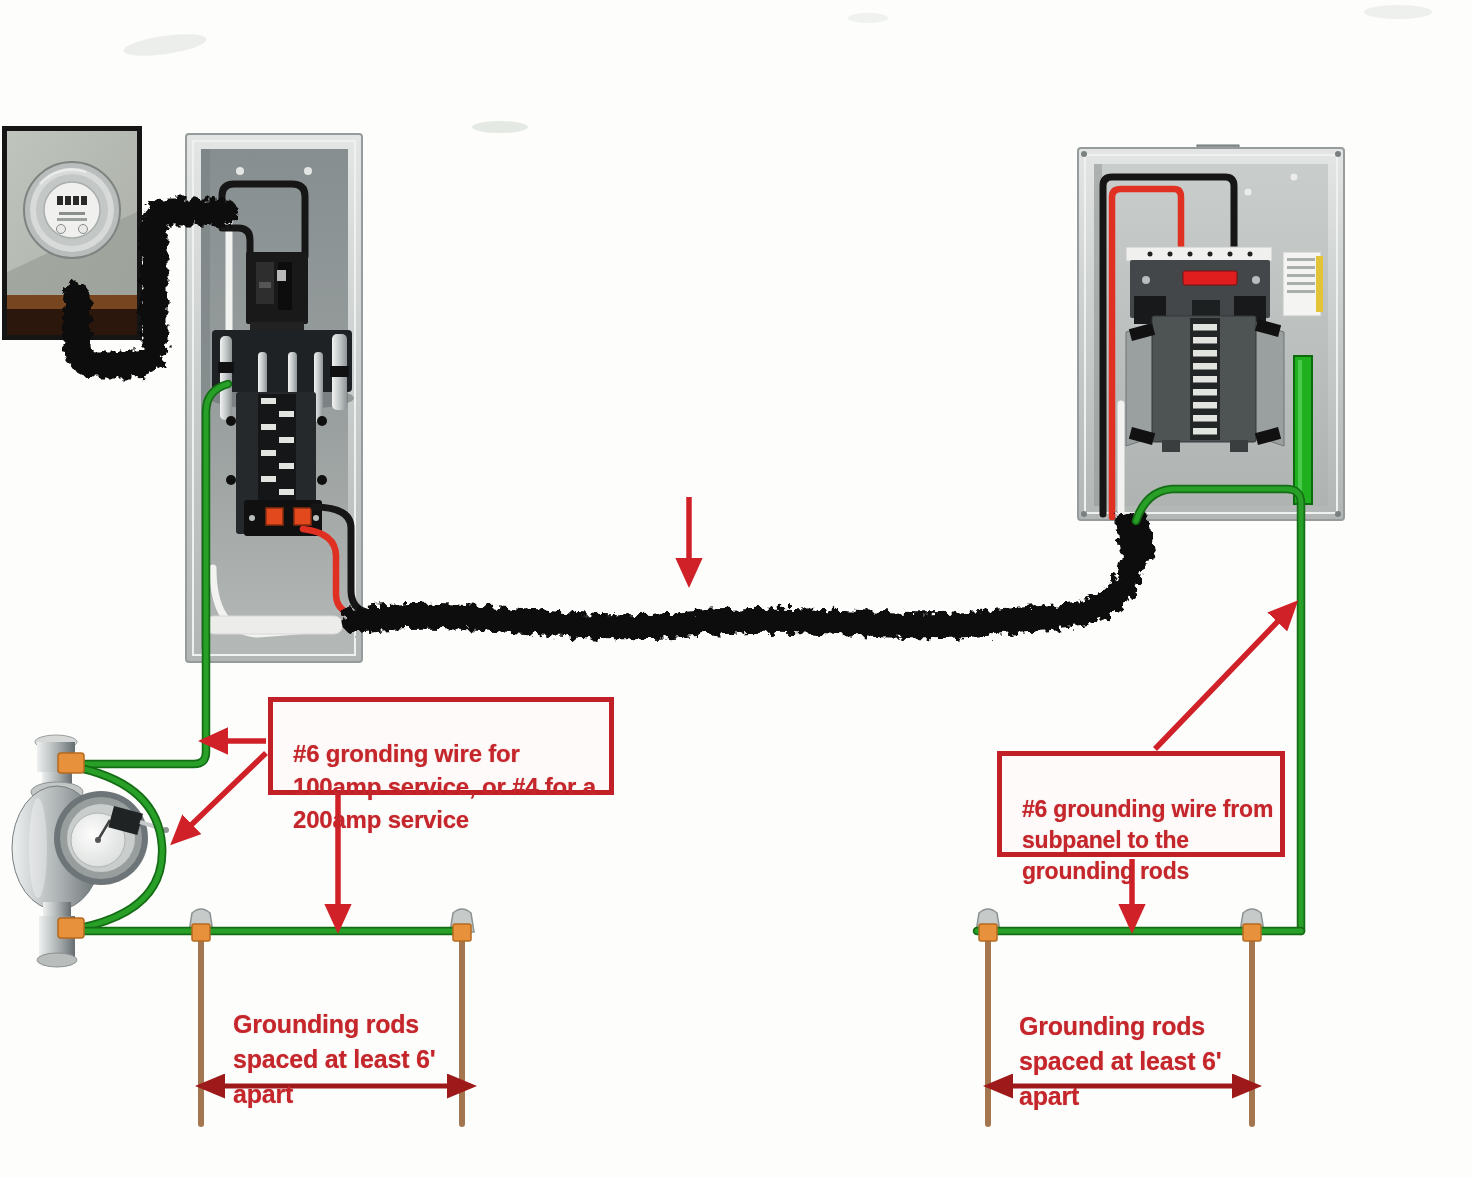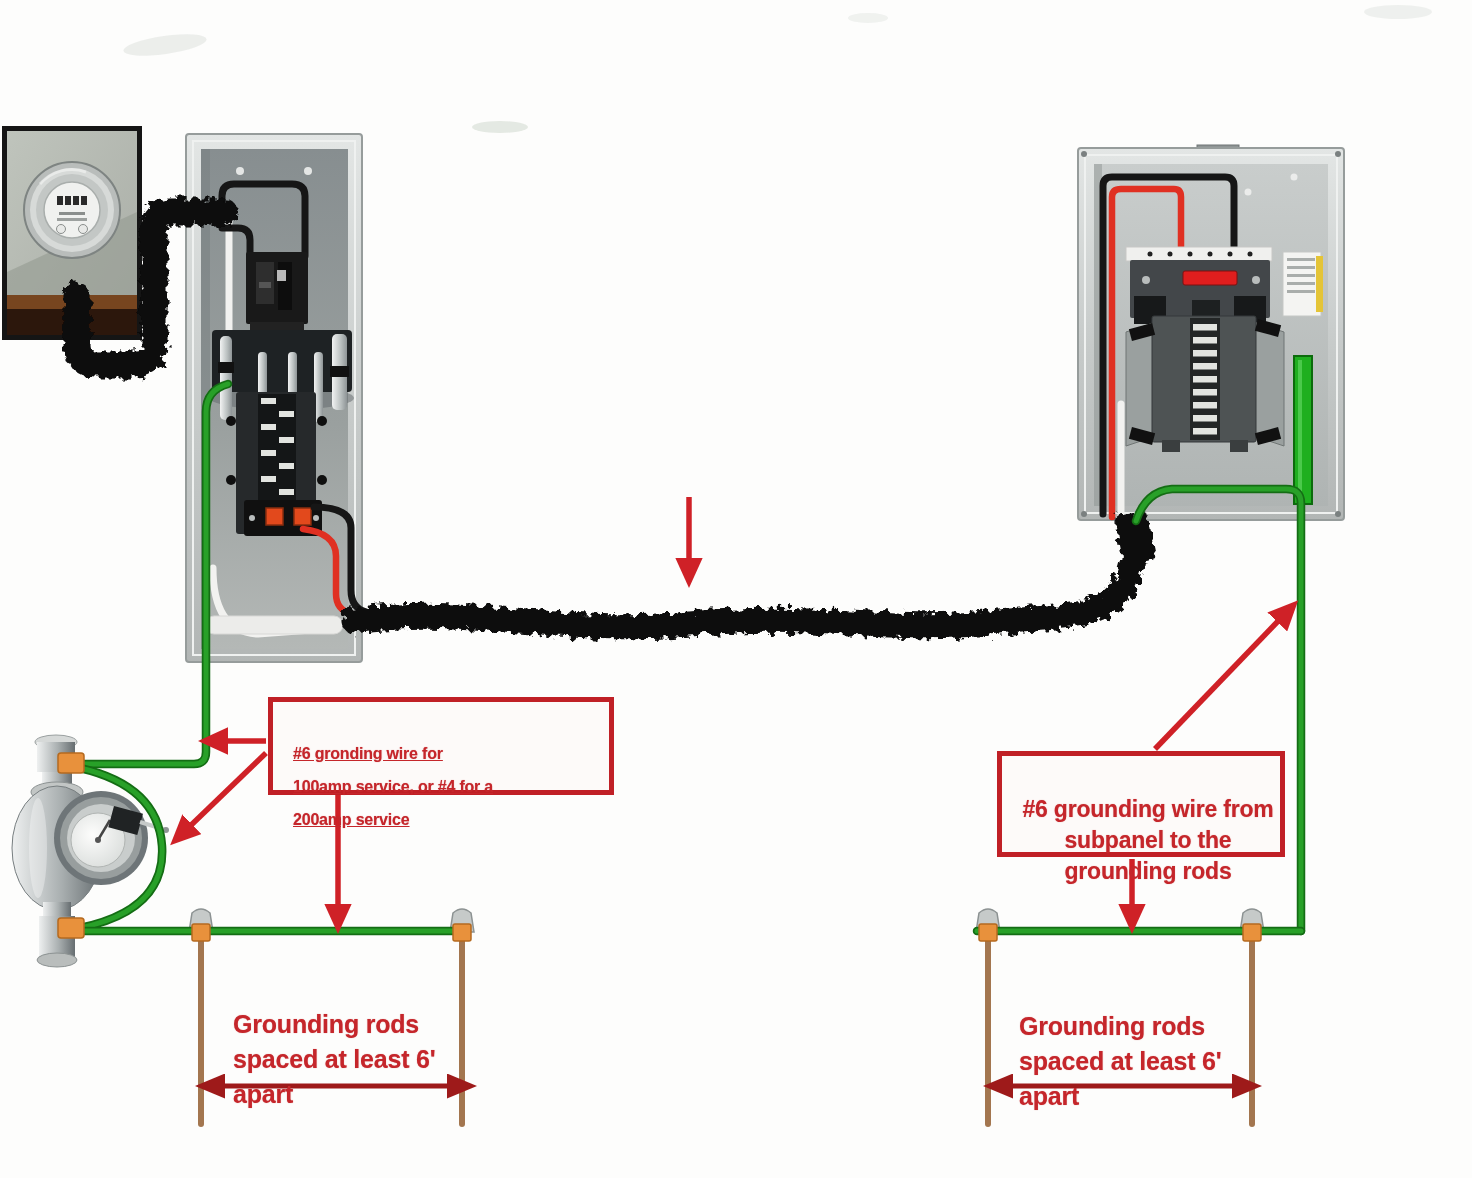--- a/index.html
+++ b/index.html
@@ -10,22 +10,22 @@
     --panel-grey:#c8cccb; --background:#fdfdfc;
   }
   html,body{margin:0;padding:0;background:#fff;}
   .stage{position:relative;width:1472px;height:1178px;background:var(--background);
     font-family:"Liberation Sans",sans-serif;overflow:hidden;}
   .stage svg{position:absolute;left:0;top:0;}
   .callout{position:absolute;box-sizing:border-box;border:5px solid var(--callout-border);
     background:#fdfaf9;color:var(--callout-red);font-weight:bold;white-space:pre-line;
     text-shadow:0 0 1px rgba(190,40,40,.55);letter-spacing:-.2px;}
   #co-cable{left:546px;top:366px;width:314px;height:130px;font-size:24px;line-height:35px;padding:15px 8px 8px 26px;}
-  #co-ground-main{left:268px;top:697px;width:346px;height:98px;font-size:16px;line-height:33px;padding:2px 6px 2px 20px;text-decoration:underline;}
-  #co-ground-sub{left:997px;top:751px;width:288px;height:106px;font-size:23px;line-height:31px;padding:7px 6px 4px 20px;text-align:center;}
+  #co-ground-main{left:268px;top:697px;width:346px;height:98px;font-size:24px;line-height:33px;padding:2px 6px 2px 20px;}
+  #co-ground-sub{left:997px;top:751px;width:288px;height:106px;font-size:23px;line-height:31px;padding:7px 6px 4px 20px;}
   .rod-label{position:absolute;color:var(--callout-red);font-weight:bold;font-size:25px;line-height:35px;
     white-space:pre-line;text-shadow:0 0 1px rgba(190,40,40,.55);letter-spacing:-.2px;}
   #rl-left{left:233px;top:972px;width:240px;}
   #rl-right{left:1019px;top:974px;width:240px;}
   
   .gw-o{stroke:var(--wire-green-dark);stroke-width:8.5;fill:none;stroke-linecap:round;stroke-linejoin:round;}
   .gw{stroke:var(--wire-green);stroke-width:5;fill:none;stroke-linecap:round;stroke-linejoin:round;}
   .bw{stroke:var(--wire-black);stroke-width:7;fill:none;stroke-linecap:round;stroke-linejoin:round;}
   .rw{stroke:var(--wire-red);stroke-width:6.5;fill:none;stroke-linecap:round;stroke-linejoin:round;}
   .ww{stroke:var(--wire-white);stroke-width:7;fill:none;stroke-linecap:round;stroke-linejoin:round;}

